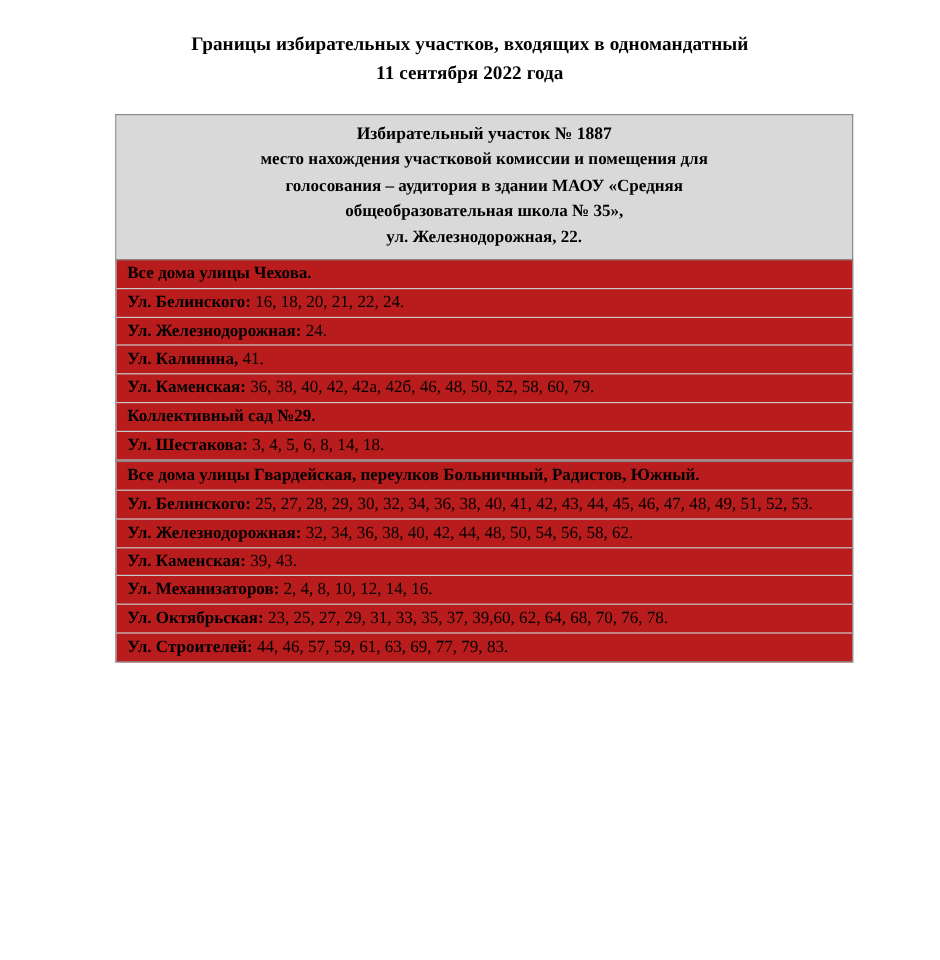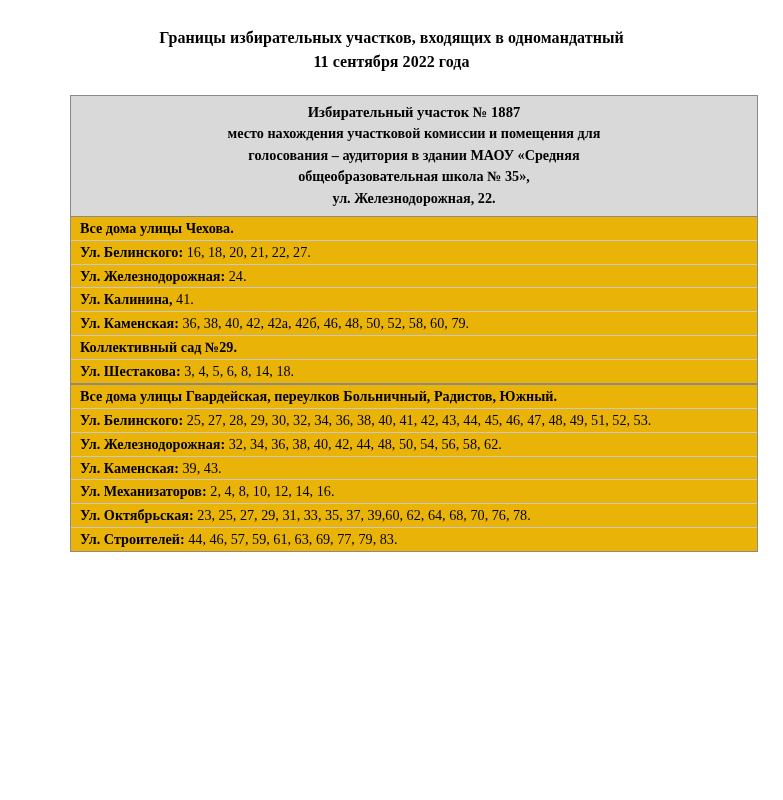--- a/index.html
+++ b/index.html
@@ -31,22 +31,22 @@
     text-align: center;
     font-size: 16px;
     font-weight: bold;
     line-height: 1.52;
     letter-spacing: 0.05px;
   }
   .doc-title .tline { display: block; white-space: nowrap; }
 
   
   .precinct-table {
-    margin: 20px 0 0 70px;
-    width: 688px;
+    margin: 20px 0 0 96px;
+    width: 615px;
     border-collapse: collapse;
     table-layout: fixed;
   }
   .precinct-table.second { margin-top: 0; }
 
   .precinct-table td {
     border: 1px solid #8a8a8a;
     padding: 0;
     vertical-align: top;
   }
@@ -58,21 +58,21 @@
     padding: 5px 10px 6px 10px !important;
     font-size: 14.2px;
     font-weight: bold;
     line-height: 1.53;
   }
   .hdr-cell .hline { display: block; }
   .hdr-cell .hline.first { font-size: 14.6px; }
 
   
   .body-cell {
-    background: #eab308;
+    background: #b91c1c;
     padding: 0 !important;
   }
 
   .addr-row {
     font-size: 14.2px;
     line-height: 1.47;
     padding: 1px 8px 1px 9px;
     border-bottom: 1px solid #c9c9c9;
   }
   .addr-row:last-child { border-bottom: none; }
@@ -106,21 +106,21 @@
         </td>
       </tr>
       <tr>
         <td class="body-cell">
 
           <div class="addr-row">
             <span class="street">Все дома улицы Чехова.</span><span class="houses"></span>
           </div>
 
           <div class="addr-row">
-            <span class="street">Ул. Белинского:</span><span class="houses"> 16, 18, 20, 21, 22, 27.</span>
+            <span class="street">Ул. Белинского:</span><span class="houses"> 16, 18, 20, 21, 22, 24.</span>
           </div>
 
           <div class="addr-row">
             <span class="street">Ул. Железнодорожная:</span><span class="houses"> 24.</span>
           </div>
 
           <div class="addr-row">
             <span class="street">Ул. Калинина,</span><span class="houses"> 41.</span>
           </div>
 

